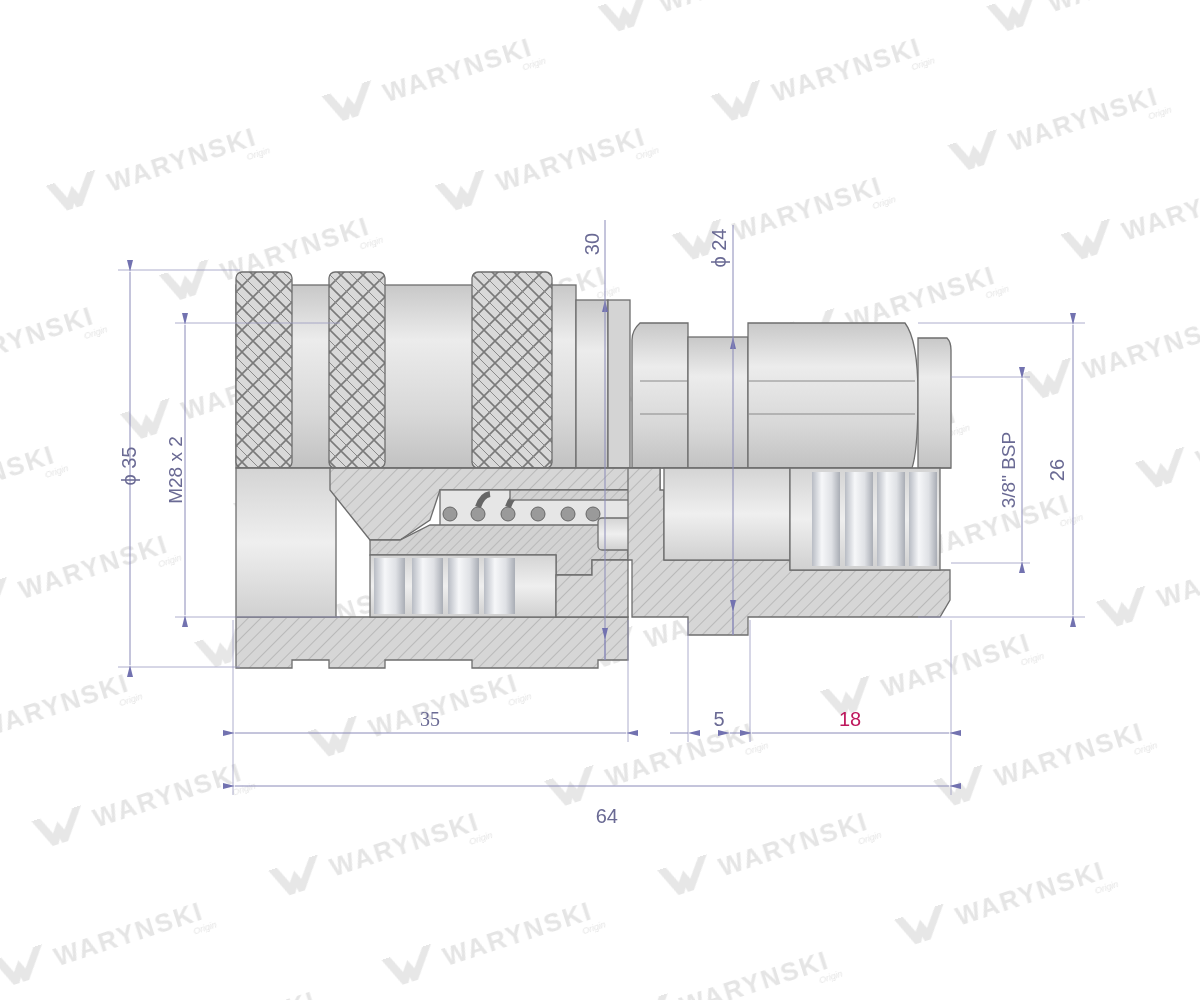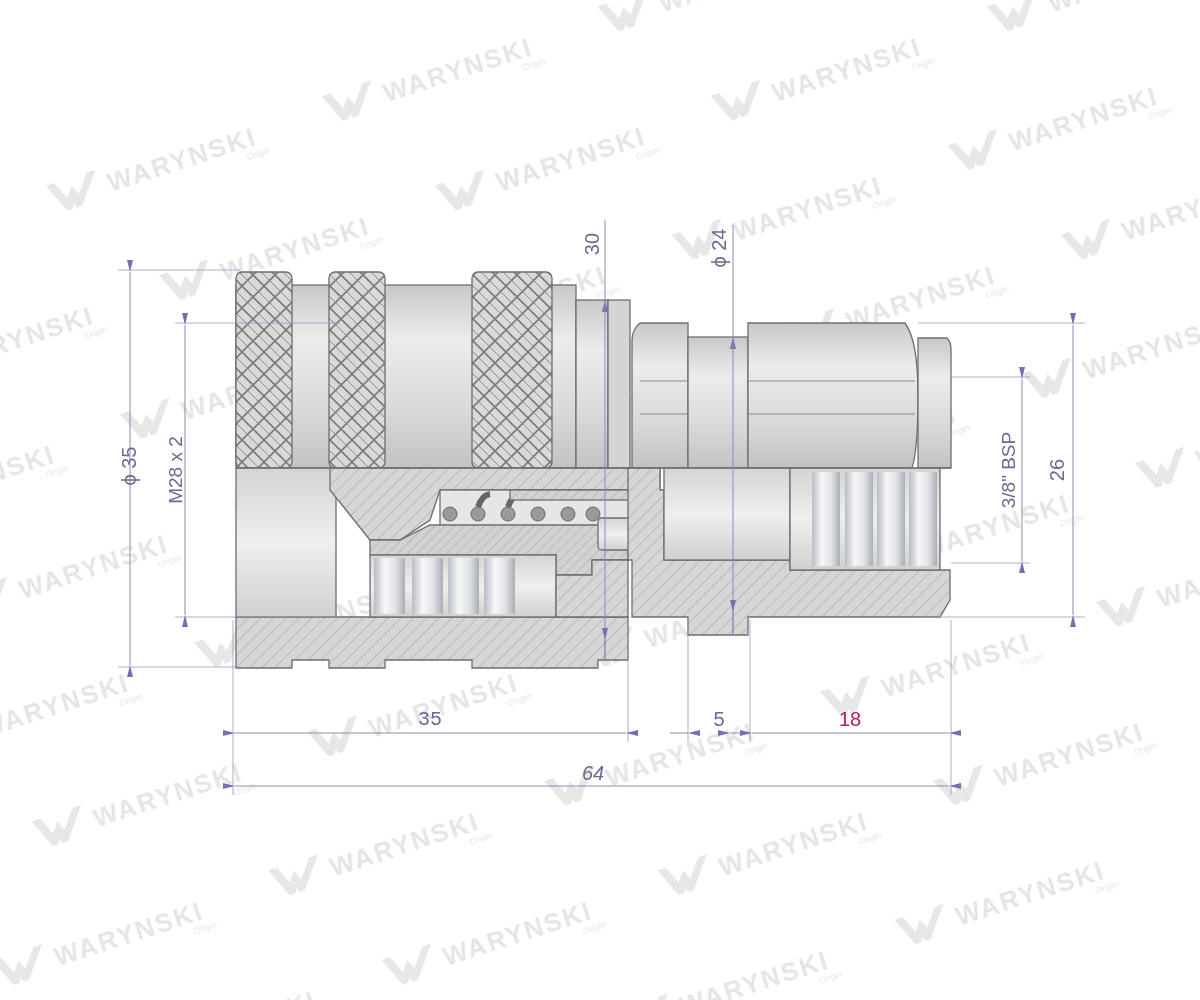--- a/index.html
+++ b/index.html
@@ -217,18 +217,18 @@
     <line class="dim-line" x1="235" y1="786" x2="949" y2="786" marker-start="url(#arrS)" marker-end="url(#arrS)"></line>
   </g>
 </svg>
 
 <div style="position:absolute;left:90px;top:454px;width:80px;transform:rotate(-90deg);transform-origin:40px 12px;text-align:center;color:#6a6a94;font-size:20px;font-family:'Liberation Sans',sans-serif;">ϕ 35</div>
 <div style="position:absolute;left:127px;top:458px;width:100px;transform:rotate(-90deg);transform-origin:50px 12px;text-align:center;color:#6a6a94;font-size:19px;font-family:'Liberation Sans',sans-serif;">M28 x 2</div>
 <div style="position:absolute;left:568px;top:232px;width:50px;transform:rotate(-90deg);transform-origin:25px 12px;text-align:center;color:#6a6a94;font-size:20px;font-family:'Liberation Sans',sans-serif;">30</div>
 <div style="position:absolute;left:680px;top:236px;width:80px;transform:rotate(-90deg);transform-origin:40px 12px;text-align:center;color:#6a6a94;font-size:20px;font-family:'Liberation Sans',sans-serif;">ϕ 24</div>
 <div style="position:absolute;left:955px;top:458px;width:110px;transform:rotate(-90deg);transform-origin:55px 12px;text-align:center;color:#6a6a94;font-size:19px;font-family:'Liberation Sans',sans-serif;">3/8" BSP</div>
 <div style="position:absolute;left:1033px;top:458px;width:50px;transform:rotate(-90deg);transform-origin:25px 12px;text-align:center;color:#6a6a94;font-size:20px;font-family:'Liberation Sans',sans-serif;">26</div>
-<div style="position:absolute;left:405px;top:708px;width:50px;text-align:center;color:#6a6a94;font-size:20px;font-family:Liberation Mono, monospace;">35</div>
+<div style="position:absolute;left:405px;top:708px;width:50px;text-align:center;color:#6a6a94;font-size:20px;font-family:Liberation Serif, serif;">35</div>
 <div style="position:absolute;left:704px;top:708px;width:30px;text-align:center;color:#6a6a94;font-size:20px;font-family:'Liberation Sans',sans-serif;">5</div>
 <div style="position:absolute;left:825px;top:708px;width:50px;text-align:center;color:#be185d;font-size:20px;font-family:'Liberation Sans',sans-serif;">18</div>
-<div style="position:absolute;left:568px;top:762px;width:50px;text-align:center;color:#6a6a94;font-size:20px;font-family:'Liberation Sans',sans-serif;font-style:italic;">64</div>
+<div style="position:absolute;left:568px;top:805px;width:50px;text-align:right;color:#6a6a94;font-size:20px;font-family:'Liberation Sans',sans-serif;">64</div>
 
 </div>
 
 </body></html>

